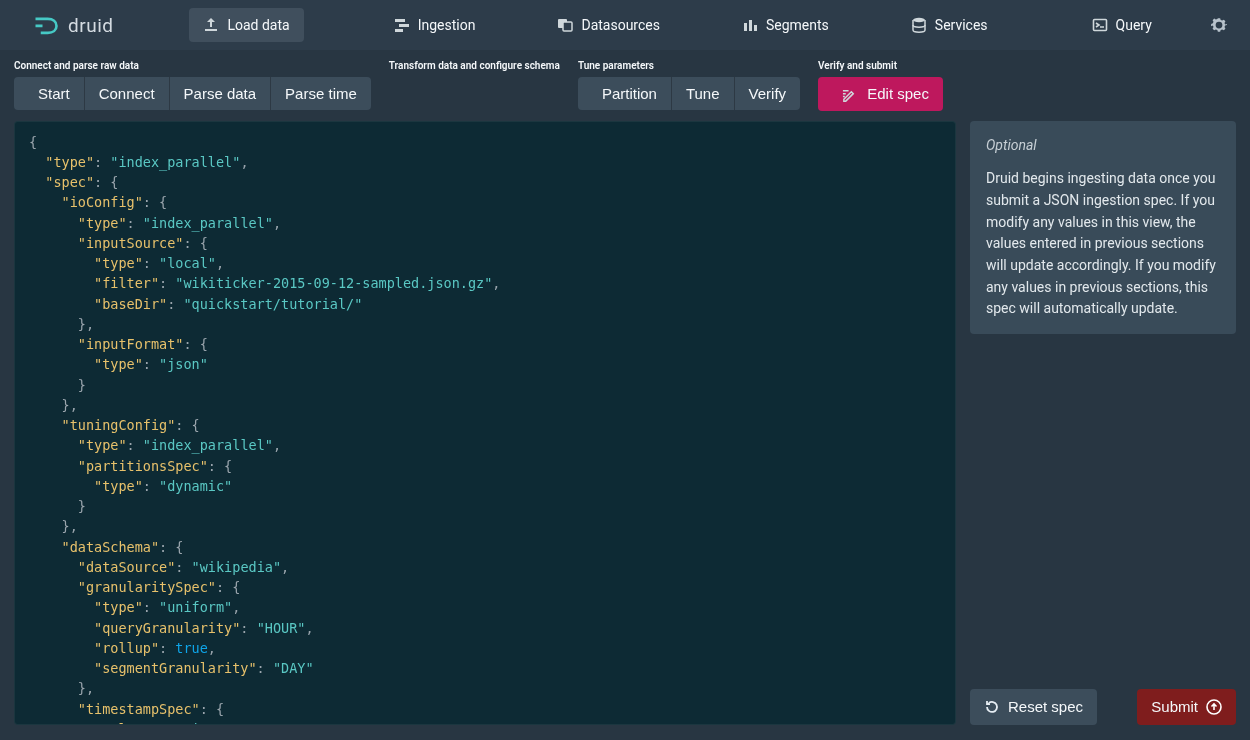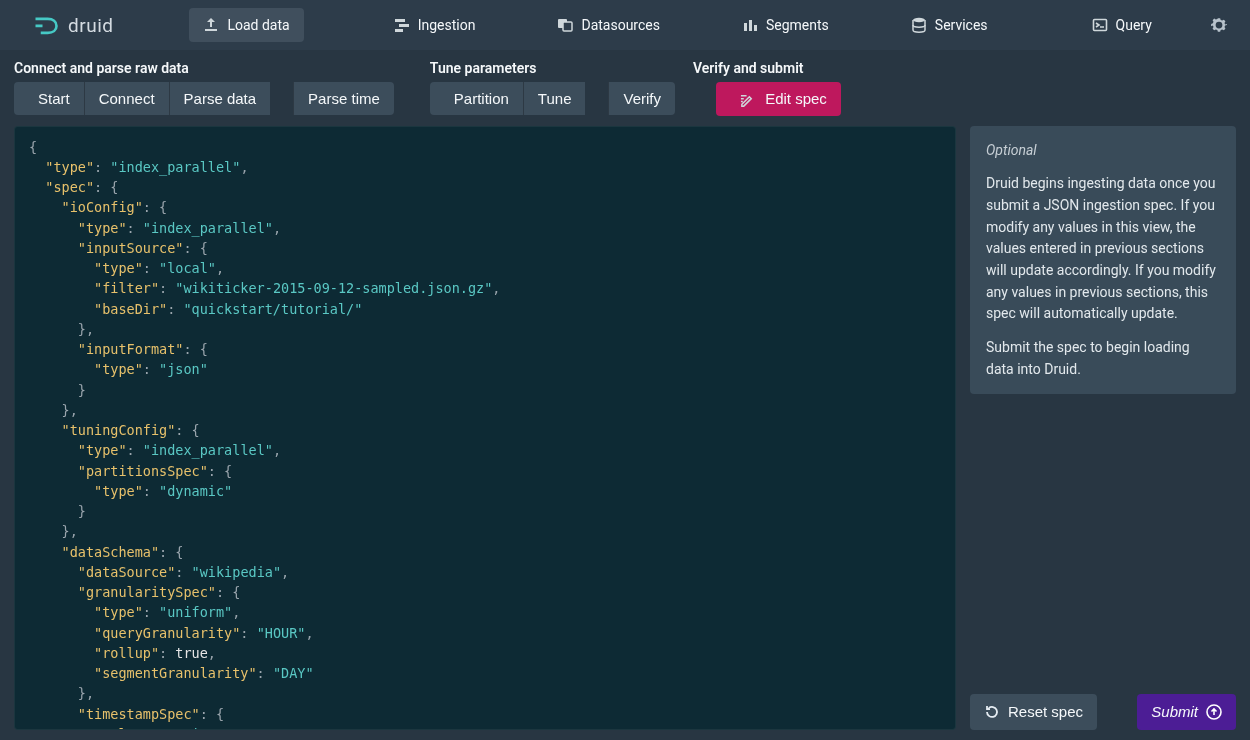--- a/index.html
+++ b/index.html
@@ -49,62 +49,62 @@
     cursor:pointer;white-space:nowrap;margin-left:32px;
   }
   .top-btn.raised{background:#404f5d;}
   .top-btn .ico{display:flex;align-items:center;}
   .flex1{flex:1;}
   .icon-btn{width:26px;height:26px;display:flex;align-items:center;justify-content:center;color:#b7c2cb;cursor:pointer;}
   
   .workspace{padding:10px 14px;}
   .wiz{display:flex;gap:18px;margin-bottom:10px;}
   .wiz-group{display:flex;flex-direction:column;gap:6px;}
-  .wiz-label{font-size:14px;font-weight:600;color:#f5f8fa;}
+  .wiz-label{font-size:10px;font-weight:600;color:#f5f8fa;}
   .btn-row{display:flex;}
   .wiz-btn{
     background:var(--btn);color:var(--text);
     padding:8px 14px;font-size:15px;cursor:pointer;
     border:none;border-left:1px solid rgba(0,0,0,.25);
   }
   .wiz-btn:first-child{border-left:none;border-radius:4px 0 0 4px;padding-left:24px;}
-  .wiz-btn:last-child{border-radius:0 4px 4px 0;margin-left:23px;}
+  .wiz-btn:last-child{border-radius:0 4px 4px 0;}
   .wiz-btn.single{border-radius:4px;}
   .wiz-btn.active{background:#be185d;}
   .wiz-btn .ico{margin-right:6px;display:inline-flex;vertical-align:middle;}
   
   .main{display:flex;gap:14px;height:604px;}
   .code-pane{
     flex:1;background:#0d2a34;border-radius:4px;
     padding:10px 14px;font-family:ui-monospace,Menlo,Monaco,Consolas,monospace;
     font-size:13.5px;line-height:1.5;overflow:hidden;color:#c8d1d6;
     white-space:pre;
     border:1px solid rgba(255,255,255,.06);
   }
   .code-pane .p{color:#9aa5ad;} 
   .code-pane .k{color:#e7c16b;} 
   .code-pane .s{color:#5ac8c4;} 
-  .code-pane .l{color:#e5e5e5;margin-top:28px;} 
+  .code-pane .l{color:#0ea5e9;margin-top:28px;} 
   .side{width:266px;display:flex;flex-direction:column;gap:16px;}
   .info-card{
     background:var(--panel);border-radius:4px;padding:14px 16px;
     font-size:14px;line-height:1.55;color:#e2e8ec;
   }
   .info-card em{color:#c7cfd5;}
   .info-card p{margin:0 0 12px 0;}
   .info-card p:last-child{margin-bottom:0;}
   .side-spacer{flex:1;}
   .side-actions{display:flex;gap:10px;}
   .btn{
     display:flex;align-items:center;gap:8px;
     height:36px;padding:0 14px;border-radius:4px;
     font-size:15px;cursor:pointer;border:none;color:var(--text);
   }
   .btn.secondary{background:var(--btn);}
-  .btn.primary{background:#4c1d95;margin-left:auto;font-style:italic;}
+  .btn.primary{background:#7f1d1d;margin-left:auto;}
   svg{display:block;}
 </style>
 </head>
 <body>
 
 <div class="topbar">
   <div class="logo">
     <span>
       <svg viewBox="0 0 32 32">
           <path fill="none" stroke="#46c9c5" stroke-width="3" d="M4 9h14c6 0 10 3 10 8s-4 8-10 8H10 M4 17h8"></path>
@@ -206,20 +206,21 @@
       <div class="wiz-label">Connect and parse raw data</div>
       <div class="btn-row">
         <button class="wiz-btn">Start</button>
         <button class="wiz-btn">Connect</button>
         <button class="wiz-btn">Parse data</button>
         <button class="wiz-btn">Parse time</button>
       </div>
     </div>
 
     <div class="wiz-group">
+      <div class="wiz-label">Transform data and configure schema</div>
     </div>
 
     <div class="wiz-group">
       <div class="wiz-label">Tune parameters</div>
       <div class="btn-row">
         <button class="wiz-btn">Partition</button>
         <button class="wiz-btn">Tune</button>
         <button class="wiz-btn">Verify</button>
       </div>
     </div>
@@ -276,21 +277,20 @@
          
           
           
           
         </div>
 
     <div class="side">
       <div class="info-card">
         <p><em>Optional</em></p>
         <p>Druid begins ingesting data once you submit a JSON ingestion spec. If you modify any values in this view, the values entered in previous sections will update accordingly. If you modify any values in previous sections, this spec will automatically update.</p>
-        <p>Submit the spec to begin loading data into Druid.</p>
       </div>
       <div class="side-spacer"></div>
       <div class="side-actions">
         <button class="btn secondary">
           <span>
             <svg width="16" height="16" viewBox="0 0 16 16" fill="none" stroke="#e6edf3" stroke-width="1.8">
                 <path d="M3 8a5 5 0 1 0 1.8-3.9M3 2v3h3"></path>
               </svg>
           </span>
           <span>Reset spec</span>

